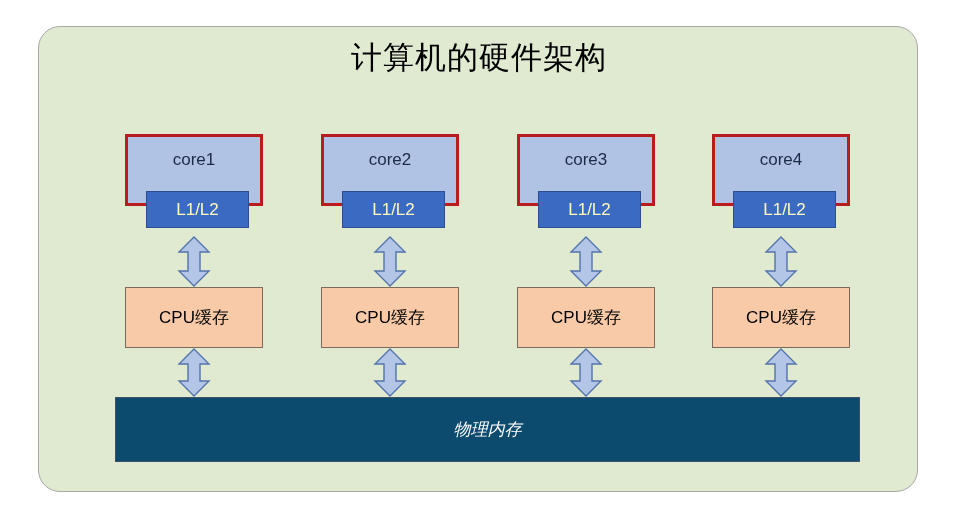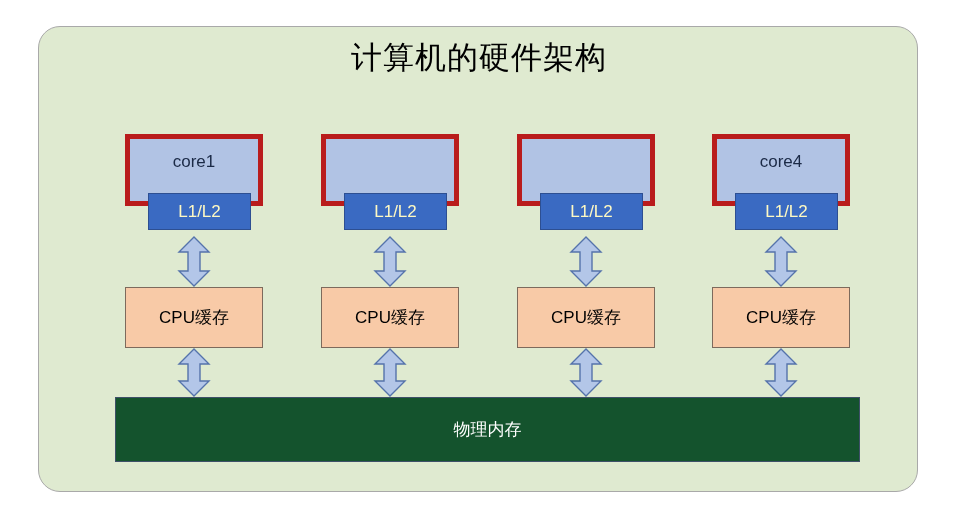--- a/index.html
+++ b/index.html
@@ -53,21 +53,21 @@
   }
 
   
   .core-box {
     position: absolute;
     top: 134px;
     width: 138px;
     height: 72px;
     box-sizing: border-box;
     background: #b1c3e4;
-    border: 5px solid #b91c1c;
+    border: 3px solid #b91c1c;
   }
   .core-label {
     position: absolute;
     left: 0;
     top: 13px;
     width: 100%;
     text-align: center;
     font-size: 17px;
     color: #1b2a46;
     white-space: nowrap;
@@ -111,25 +111,26 @@
   }
 
   
   .memory-bar {
     position: absolute;
     left: 115px;
     top: 397px;
     width: 745px;
     height: 65px;
     box-sizing: border-box;
-    background: #14532d;
+    background: #0c4a6e;
     border: 1px solid #3e5068;
     display: flex;
     align-items: center;
     justify-content: center;
+    font-style: italic;
   }
   .memory-label {
     font-size: 17px;
     color: #ffffff;
     white-space: nowrap;
   }
 
   
   .arrow {
     position: absolute;
@@ -149,26 +150,28 @@
   <div class="diagram-title">计算机的硬件架构</div>
 
   <div class="core-box" style="left:125px;">
     <div class="core-label">core1</div>
     <div class="cache-l12">
       <span class="cache-l12-label">L1/L2</span>
     </div>
   </div>
 
   <div class="core-box" style="left:321px;">
+    <div class="core-label">core2</div>
     <div class="cache-l12">
       <span class="cache-l12-label">L1/L2</span>
     </div>
   </div>
 
   <div class="core-box" style="left:517px;">
+    <div class="core-label">core3</div>
     <div class="cache-l12">
       <span class="cache-l12-label">L1/L2</span>
     </div>
   </div>
 
   <div class="core-box" style="left:712px;padding-left:48px;">
     <div class="core-label">core4</div>
     <div class="cache-l12">
       <span class="cache-l12-label">L1/L2</span>
     </div>

